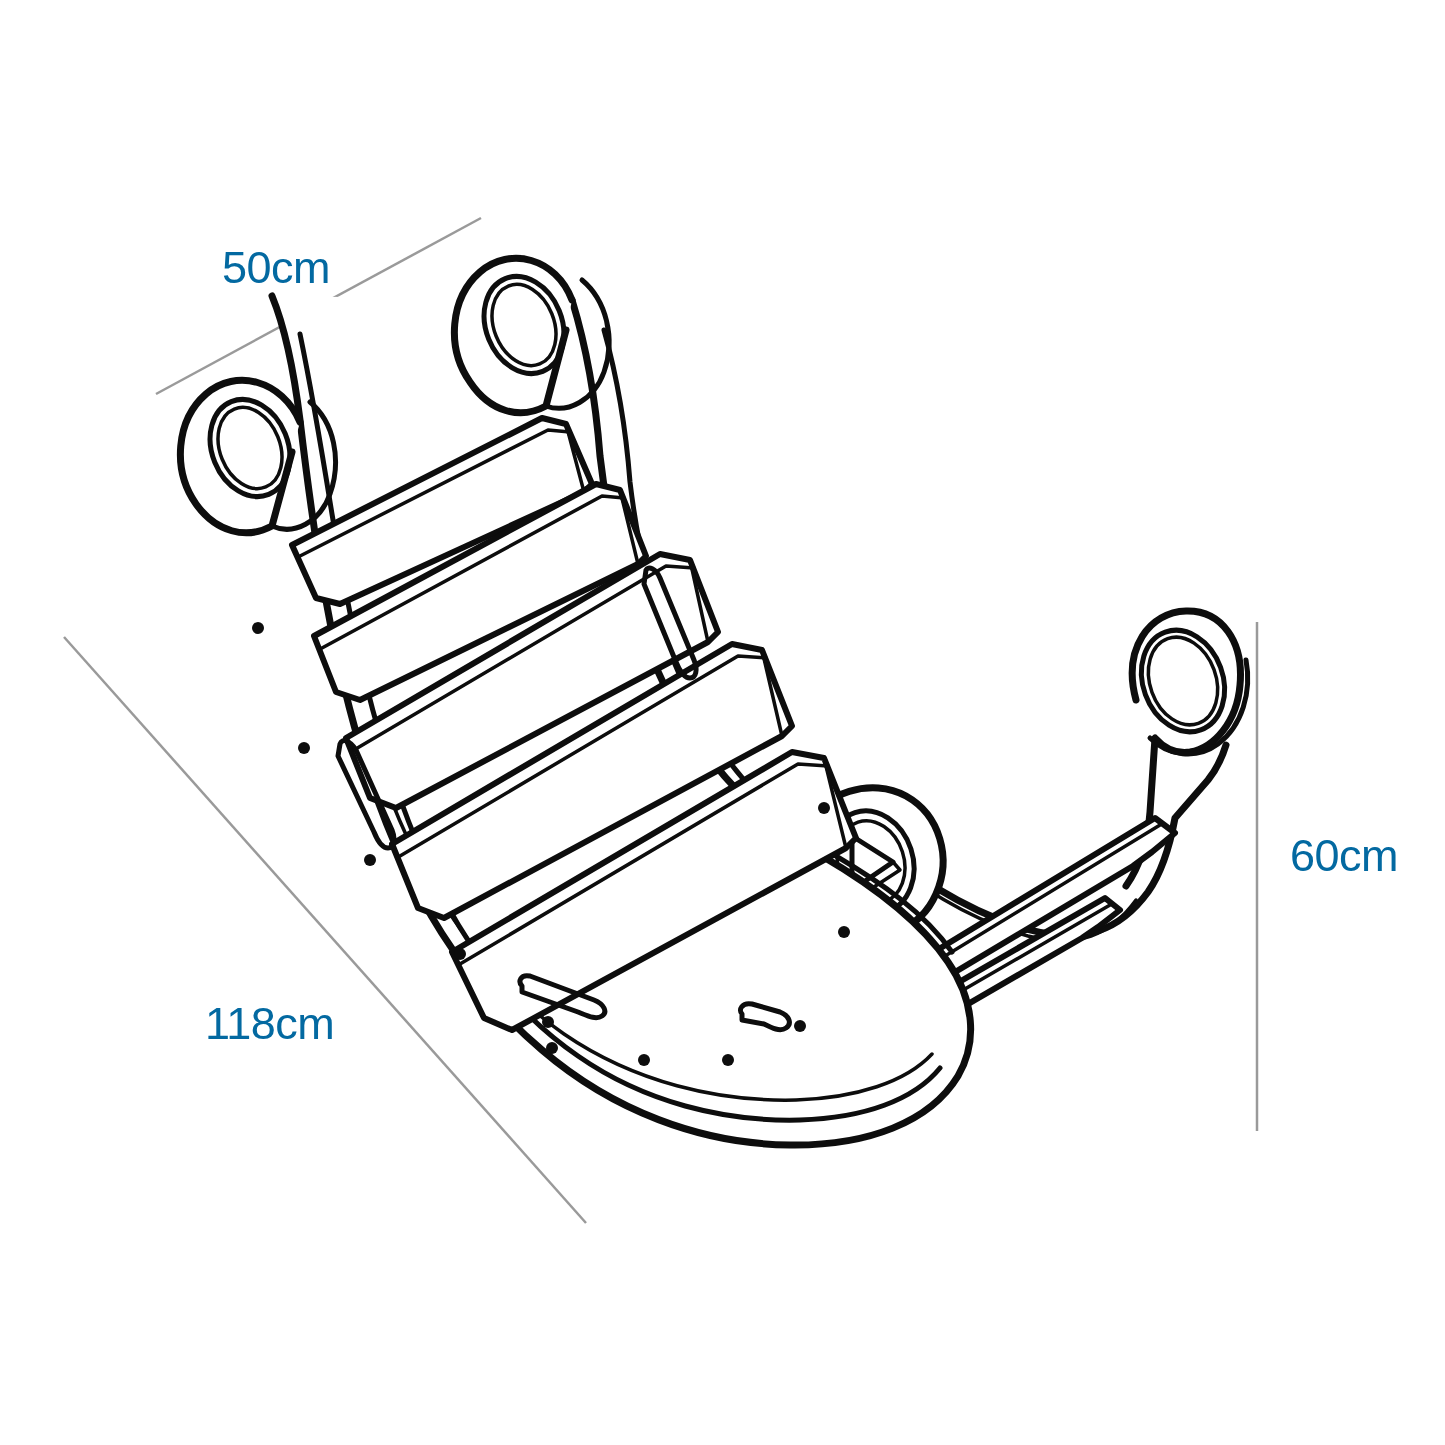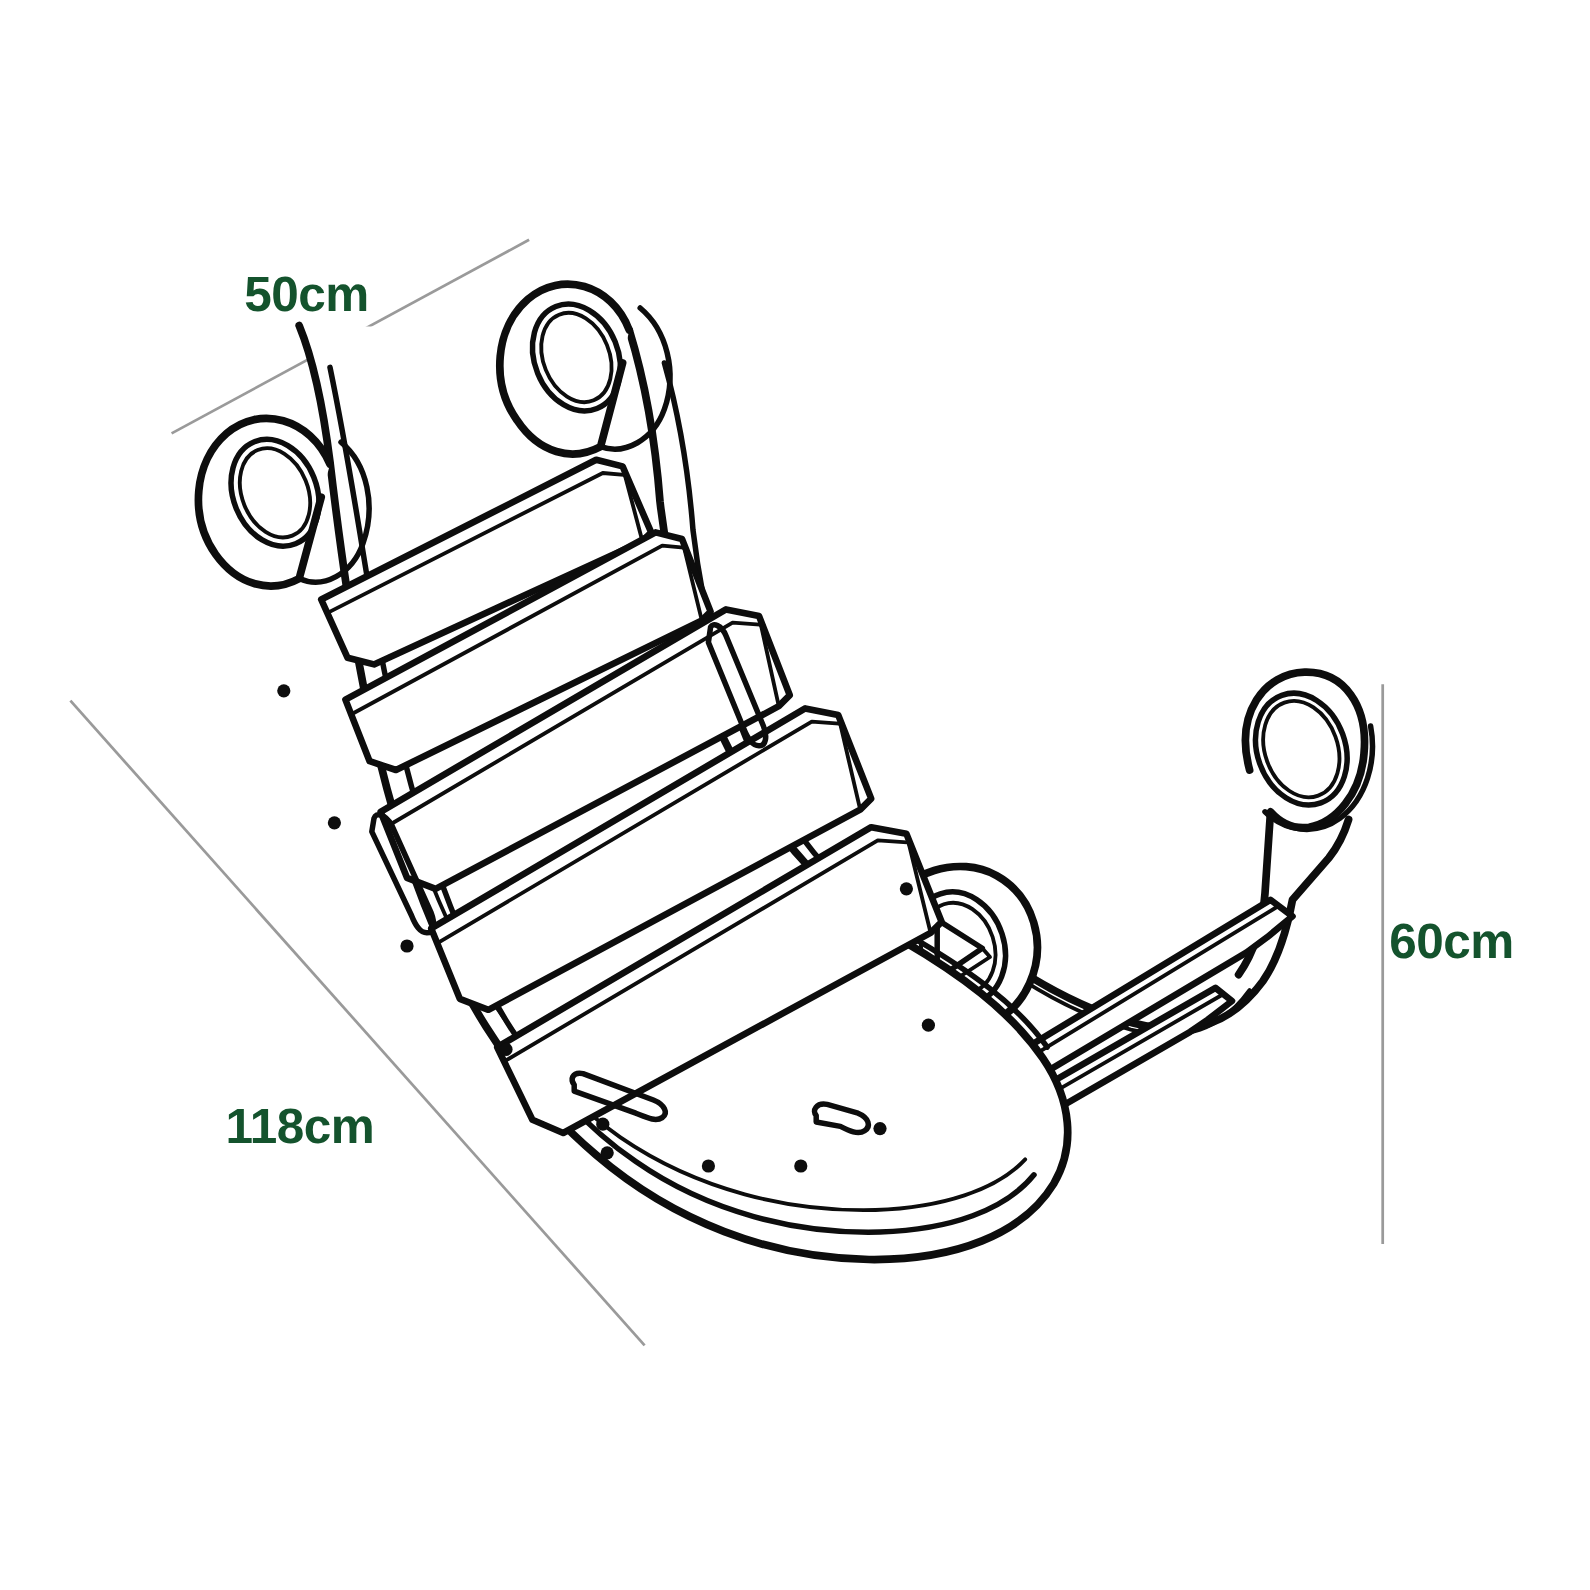--- a/index.html
+++ b/index.html
@@ -22,28 +22,28 @@
     left: 0;
     top: 0;
     width: 1445px;
     height: 1445px;
     display: block;
   }
   .dim-label {
     position: absolute;
     font-family: "Liberation Sans", sans-serif;
     font-size: 45px;
-    font-weight: 700;
-    color: #14532d;
+    font-weight: 400;
+    color: #0369a1;
     letter-spacing: -0.5px;
     white-space: nowrap;
   }
   #label-50 { left: 222px; top: 242px; }
   #label-118 { left: 205px; top: 998px; }
-  #label-60 { left: 1263px; top: 830px; }
+  #label-60 { left: 1290px; top: 830px; }
 </style>
 </head>
 <body>
 
 <div id="canvas">
 
   <svg id="drawing" viewBox="0 0 1445 1445">
     <defs>
       <style>
         .ol   { fill:#ffffff; stroke:#0d0d0d; stroke-width:7; stroke-linejoin:round; stroke-linecap:round; }

